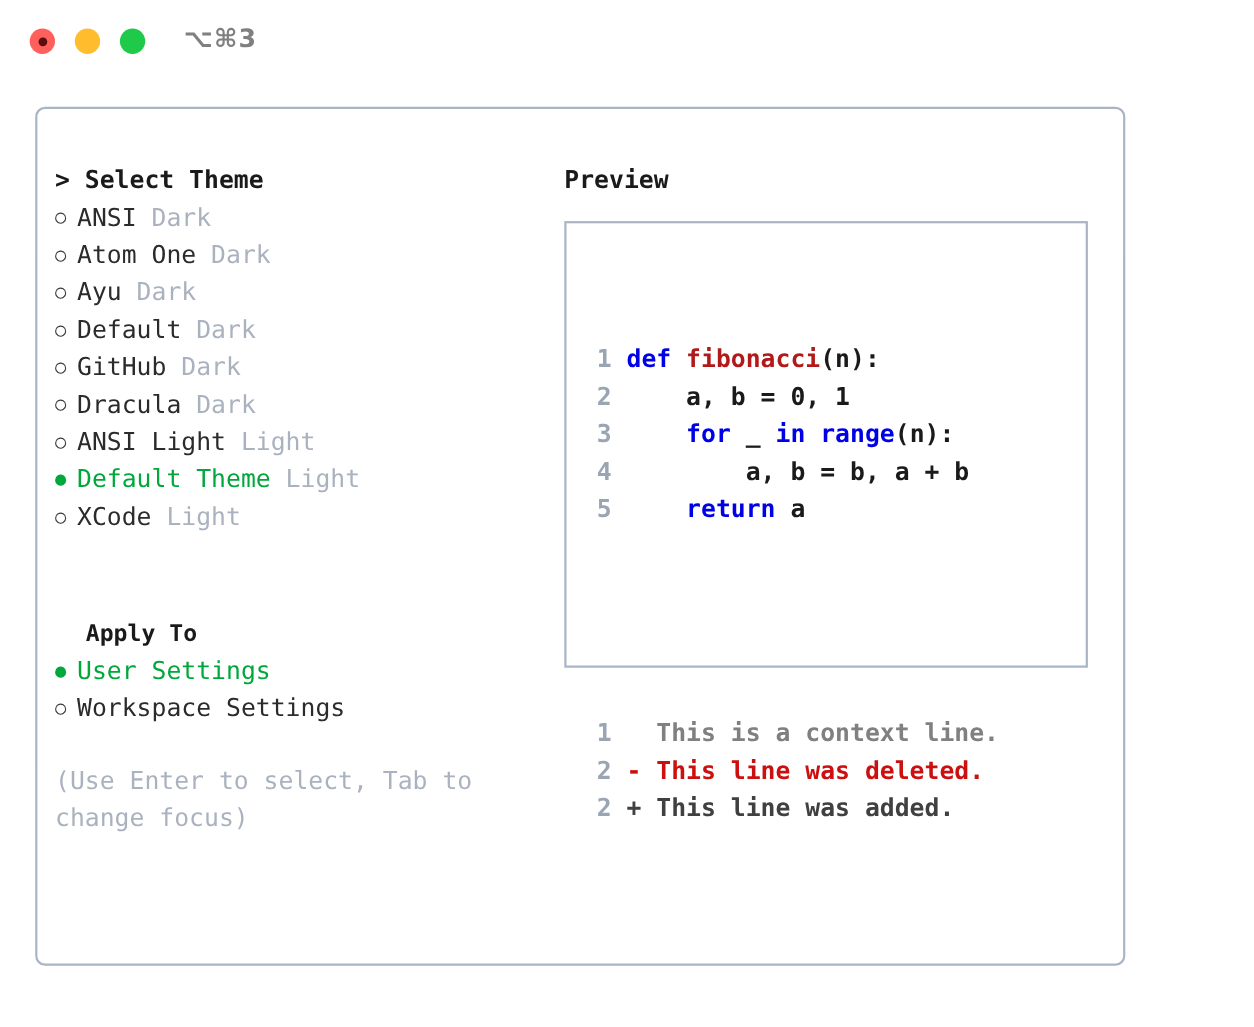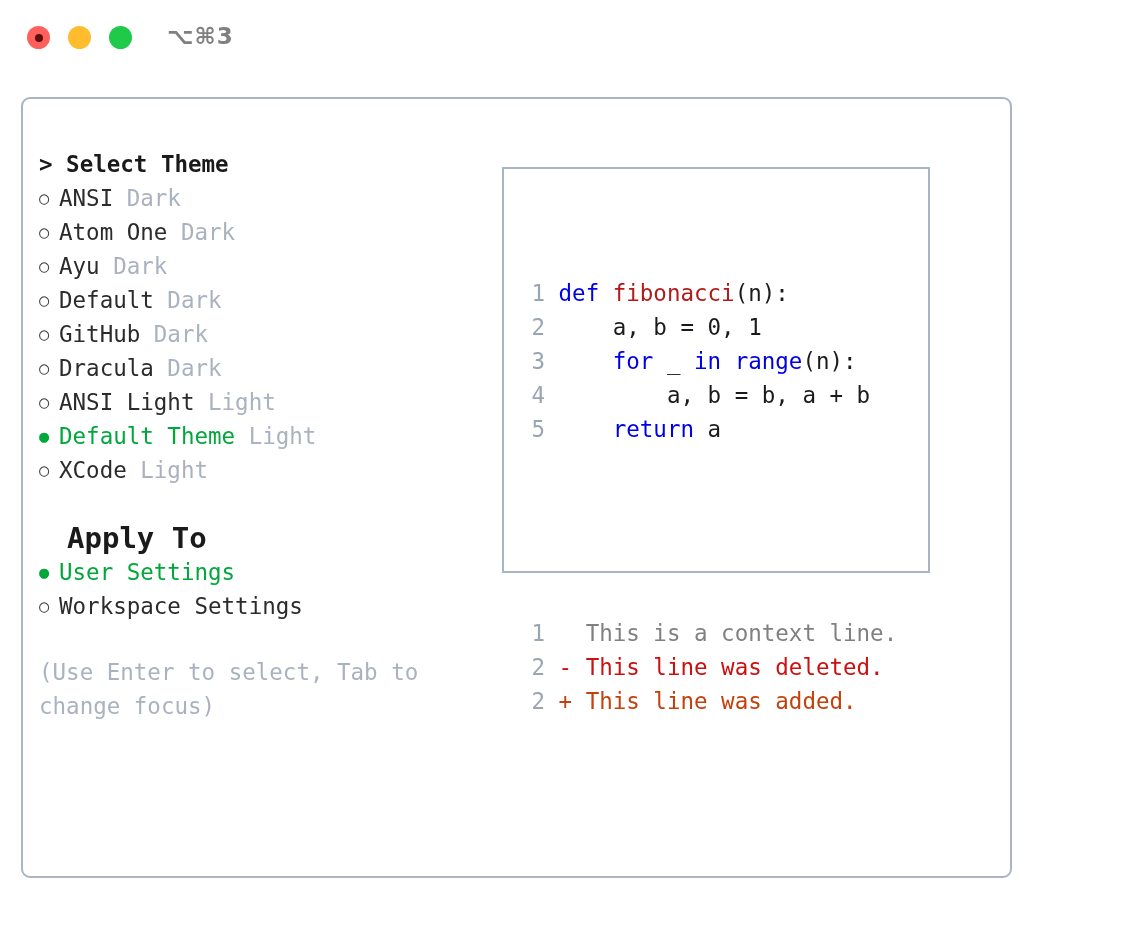--- a/index.html
+++ b/index.html
@@ -61,21 +61,21 @@
     top: 23px;
     font-family: "DejaVu Sans", "Liberation Sans", sans-serif;
     font-size: 23px;
     font-weight: bold;
     color: #808080;
     letter-spacing: 1px;
   }
   
   .panel {
     position: absolute;
-    left: 21px;
+    left: 32px;
     top: 97px;
     width: 991px;
     height: 781px;
     border: 2px solid #a9b4c4;
     border-radius: 9px;
     box-sizing: border-box;
     background: #ffffff;
   }
   .columns {
     position: absolute;
@@ -119,26 +119,27 @@
     color: #00a83c;
     vertical-align: 2px;
   }
   .row.selected .label { color: #00a83c; }
   .label { color: #2b2b2b; }
   .mode { color: #aab2bf; text-align: center; }
   .row.selected .mode { color: #aab2bf; }
 
   .section-gap { height: 34px; }
   .apply-header {
-    font-size: 29px;
+    font-size: 21px;
     font-weight: bold;
     color: #1a1a1a;
     line-height: 34px;
     padding-left: 28px;
     white-space: pre;
+    margin-top: 38px;
   }
   .hint {
     margin-top: 32px;
     font-size: 22.5px;
     line-height: 34px;
     color: #aab2bf;
     width: 400px;
   }
   
   .right-col {
@@ -148,26 +149,27 @@
     width: 500px;
   }
   .preview-header {
     font-size: 22.5px;
     font-weight: bold;
     color: #1a1a1a;
     line-height: 34px;
   }
   .preview-box {
     margin-top: 20px;
-    width: 428px;
+    width: 476px;
     height: 406px;
     border: 2px solid #a9b4c4;
     box-sizing: border-box;
     background: #ffffff;
     position: relative;
+    font-weight: bold;
   }
   .code {
     position: absolute;
     left: 17px;
     top: 39px;
     font-size: 22.5px;
     line-height: 34px;
     white-space: pre;
   }
   .ln {
@@ -176,21 +178,21 @@
     text-align: right;
     color: #9aa5b4;
   }
   .code-line { white-space: pre; }
   .tok-kw   { color: #0000e6; }
   .tok-fn   { color: #b21a1a; }
   .tok-pl   { color: #1a1a1a; }
   .blank-line { height: 34px; }
   .diff-ctx { color: #808080; }
   .diff-del { color: #cc0f0f; }
-  .diff-add { color: #c2410c; margin-top: 24px; }
+  .diff-add { color: #404040; margin-top: 24px; }
 </style>
 </head>
 <body>
 
 <div class="window">
 
   <div class="titlebar">
     <div class="lights">
       <span class="light red"></span>
       <span class="light yellow"></span>
@@ -221,20 +223,21 @@
         <div class="apply-header">Apply To</div>
         <div id="apply-rows">
             <div class="row selected"><span class="bullet bullet-filled"></span><span class="label">User Settings</span></div>
             <div class="row"><span class="bullet bullet-empty"></span><span class="label">Workspace Settings</span></div>
           </div>
 
         <div class="hint">(Use Enter to select, Tab to change focus)</div>
       </div>
 
       <div class="right-col">
+        <div class="preview-header">Preview</div>
         <div class="preview-box">
           <div class="code">
             <div id="code-lines"><div class="code-line"><span class="ln">1</span> <span class="tok-kw">def </span><span class="tok-fn">fibonacci</span><span class="tok-pl">(n):</span></div><div class="code-line"><span class="ln">2</span> <span class="tok-pl">    a, b = 0, 1</span></div><div class="code-line"><span class="ln">3</span> <span class="tok-pl">    </span><span class="tok-kw">for</span><span class="tok-pl"> _ </span><span class="tok-kw">in</span><span class="tok-pl"> </span><span class="tok-kw">range</span><span class="tok-pl">(n):</span></div><div class="code-line"><span class="ln">4</span> <span class="tok-pl">        a, b = b, a + b</span></div><div class="code-line"><span class="ln">5</span> <span class="tok-pl">    </span><span class="tok-kw">return</span><span class="tok-pl"> a</span></div></div>
             <div class="blank-line"></div>
             <div id="diff-lines"><div class="code-line"><span class="ln">1</span> <span class="diff-ctx">  This is a context line.</span></div><div class="code-line"><span class="ln">2</span> <span class="diff-del">- This line was deleted.</span></div><div class="code-line"><span class="ln">2</span> <span class="diff-add">+ This line was added.</span></div></div>
           </div>
         </div>
       </div>
 
     </div>

